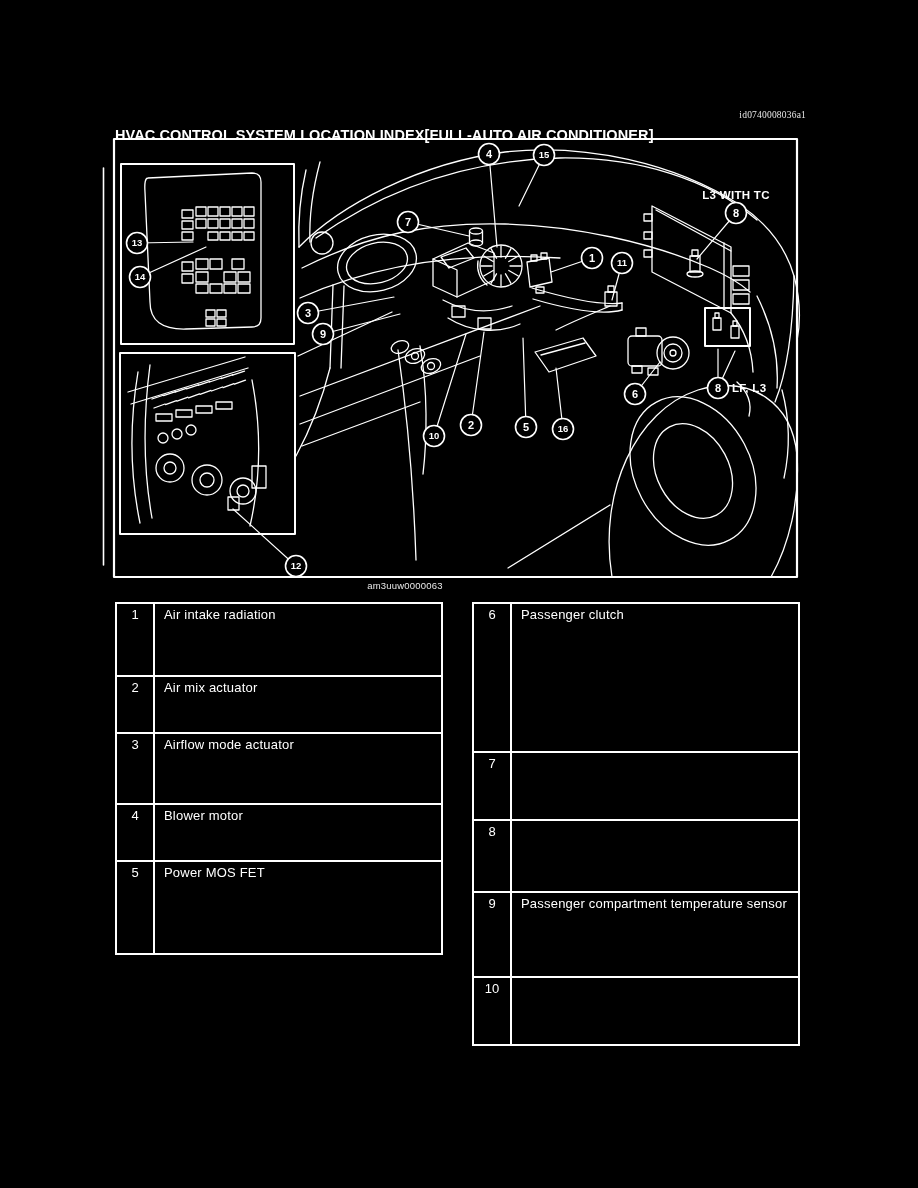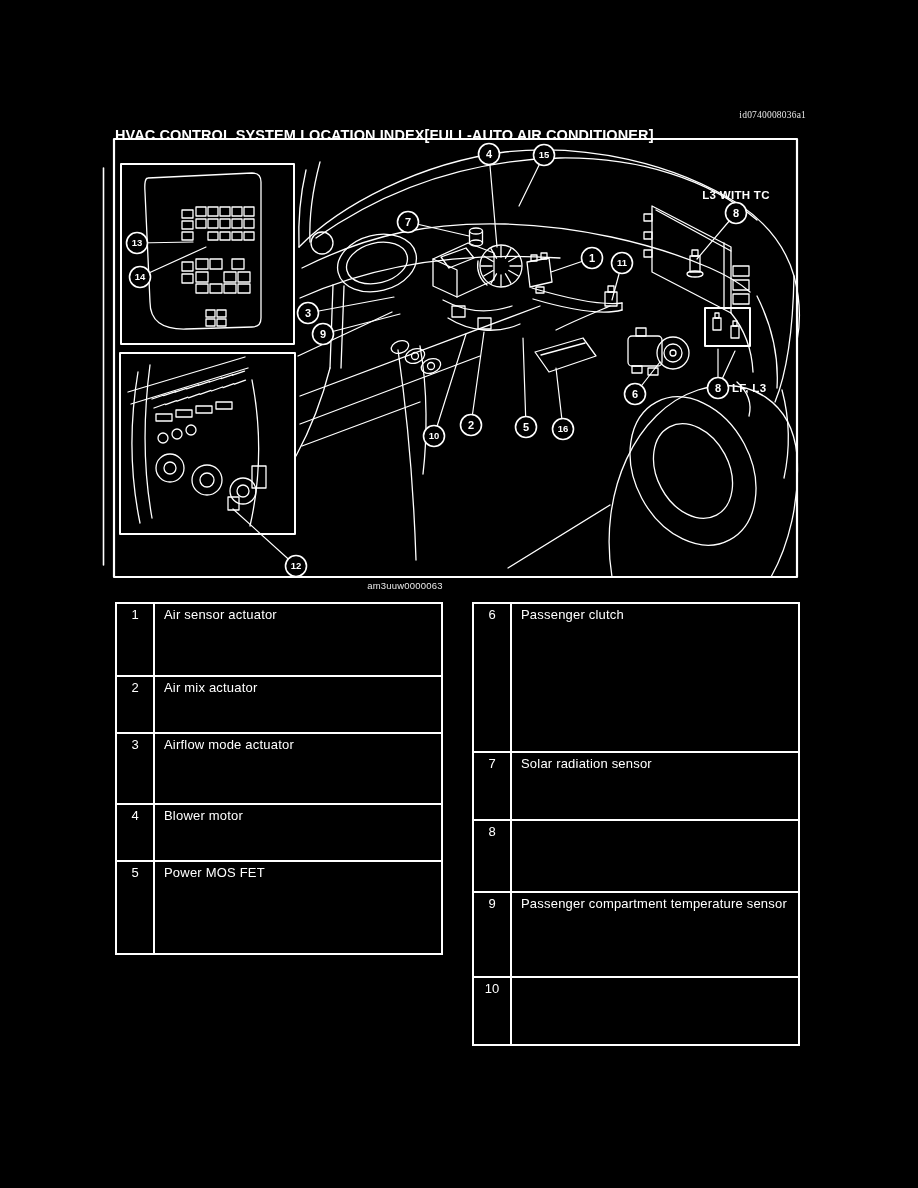--- a/index.html
+++ b/index.html
@@ -351,21 +351,21 @@
       <text x="736" y="199" text-anchor="middle" fill="#fff" stroke="none" font-size="11.5" font-weight="600" letter-spacing="0.3" font-family="&quot;Liberation Sans&quot;, sans-serif">L3 WITH TC</text>
       <text x="732" y="392" text-anchor="start" fill="#fff" stroke="none" font-size="11.5" font-weight="600" letter-spacing="0.3" font-family="&quot;Liberation Sans&quot;, sans-serif">LF, L3</text>
     </g>
 </svg>
 
 <div class="abs" id="figcode">am3uuw0000063</div>
 
 <div class="tbl" id="table-left">
     <div class="trow" style="height: 71px;">
       <div class="tnum">1</div>
-      <div class="tlabel">Air sensor actuator</div>
+      <div class="tlabel">Air intake radiation</div>
     </div>
     <div class="trow" style="height: 57px;">
       <div class="tnum">2</div>
       <div class="tlabel">Air mix actuator</div>
     </div>
     <div class="trow" style="height: 71px;">
       <div class="tnum">3</div>
       <div class="tlabel">Airflow mode actuator</div>
     </div>
     <div class="trow" style="height: 57px;">
@@ -377,21 +377,20 @@
       <div class="tlabel">Power MOS FET</div>
     </div>
   </div>
 <div class="tbl" id="table-right">
     <div class="trow" style="height: 147px;">
       <div class="tnum">6</div>
       <div class="tlabel">Passenger clutch</div>
     </div>
     <div class="trow" style="height: 68px;">
       <div class="tnum">7</div>
-      <div class="tlabel">Solar radiation sensor</div>
     </div>
     <div class="trow" style="height: 72px;">
       <div class="tnum">8</div>
     </div>
     <div class="trow" style="height: 85px;">
       <div class="tnum">9</div>
       <div class="tlabel">Passenger compartment temperature sensor</div>
     </div>
     <div class="trow" style="height: 68px;">
       <div class="tnum">10</div>

